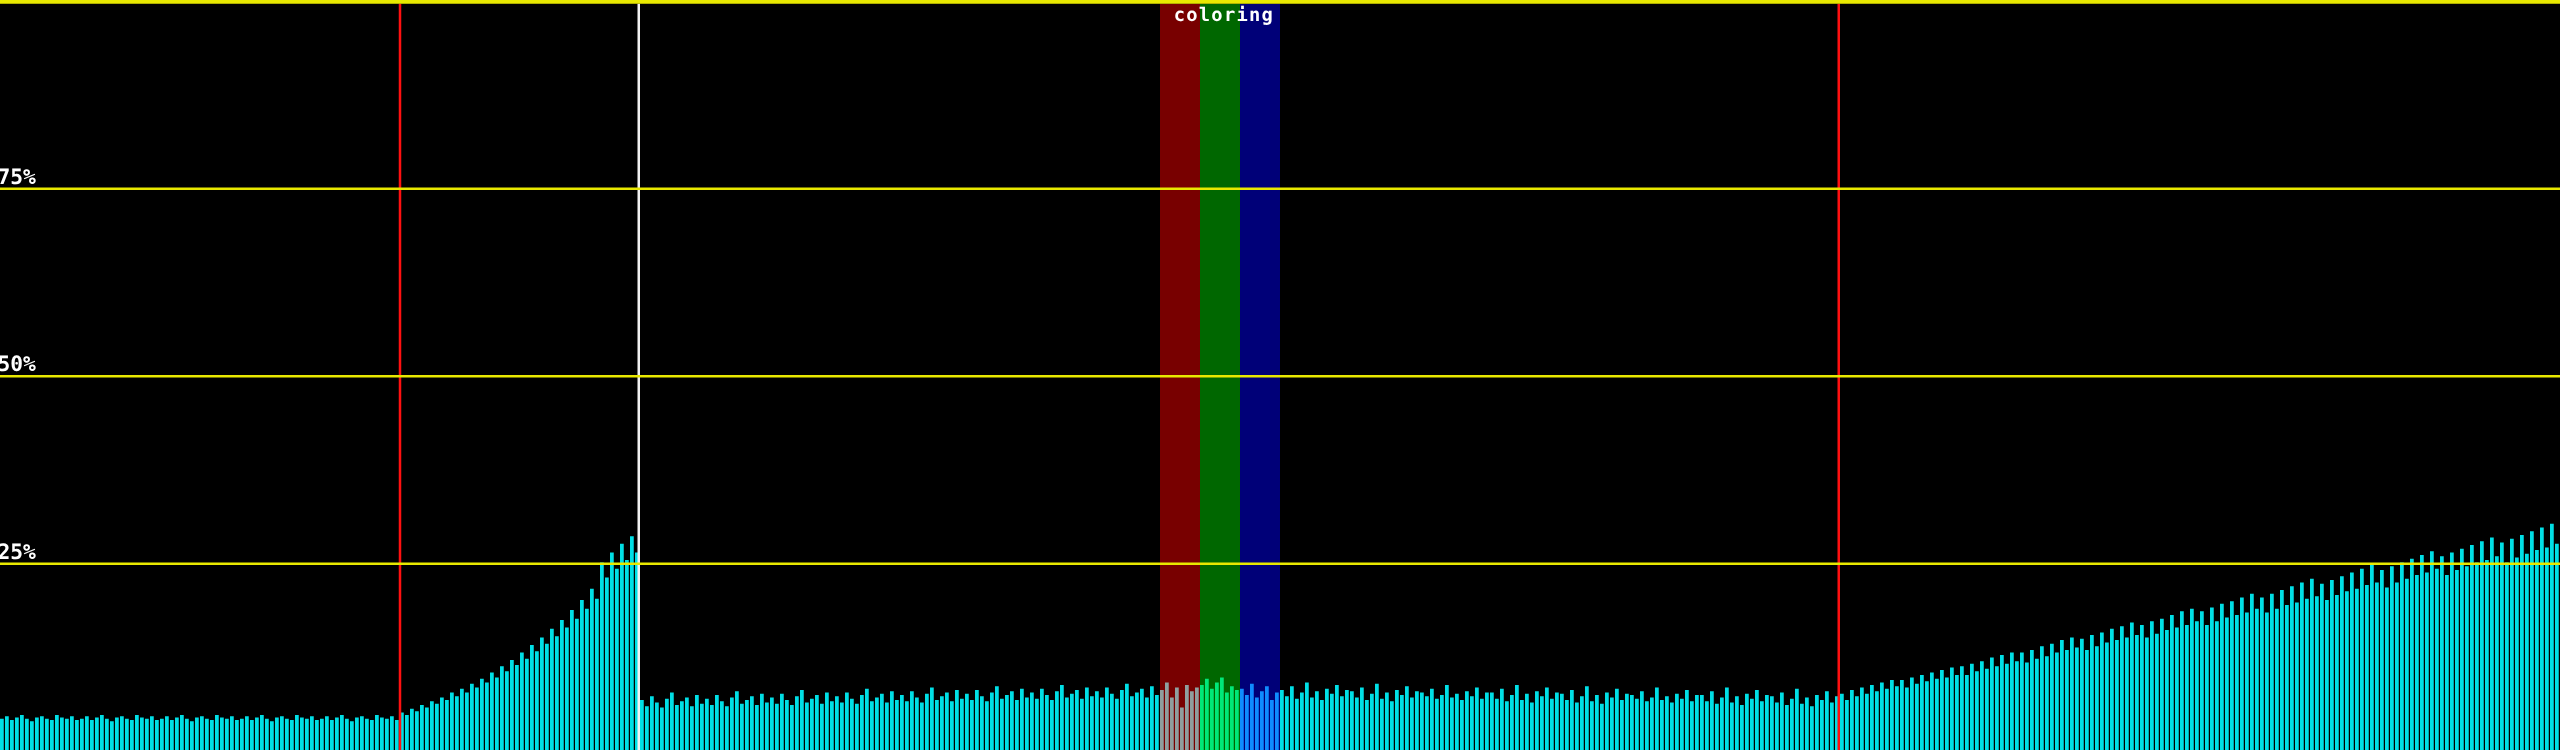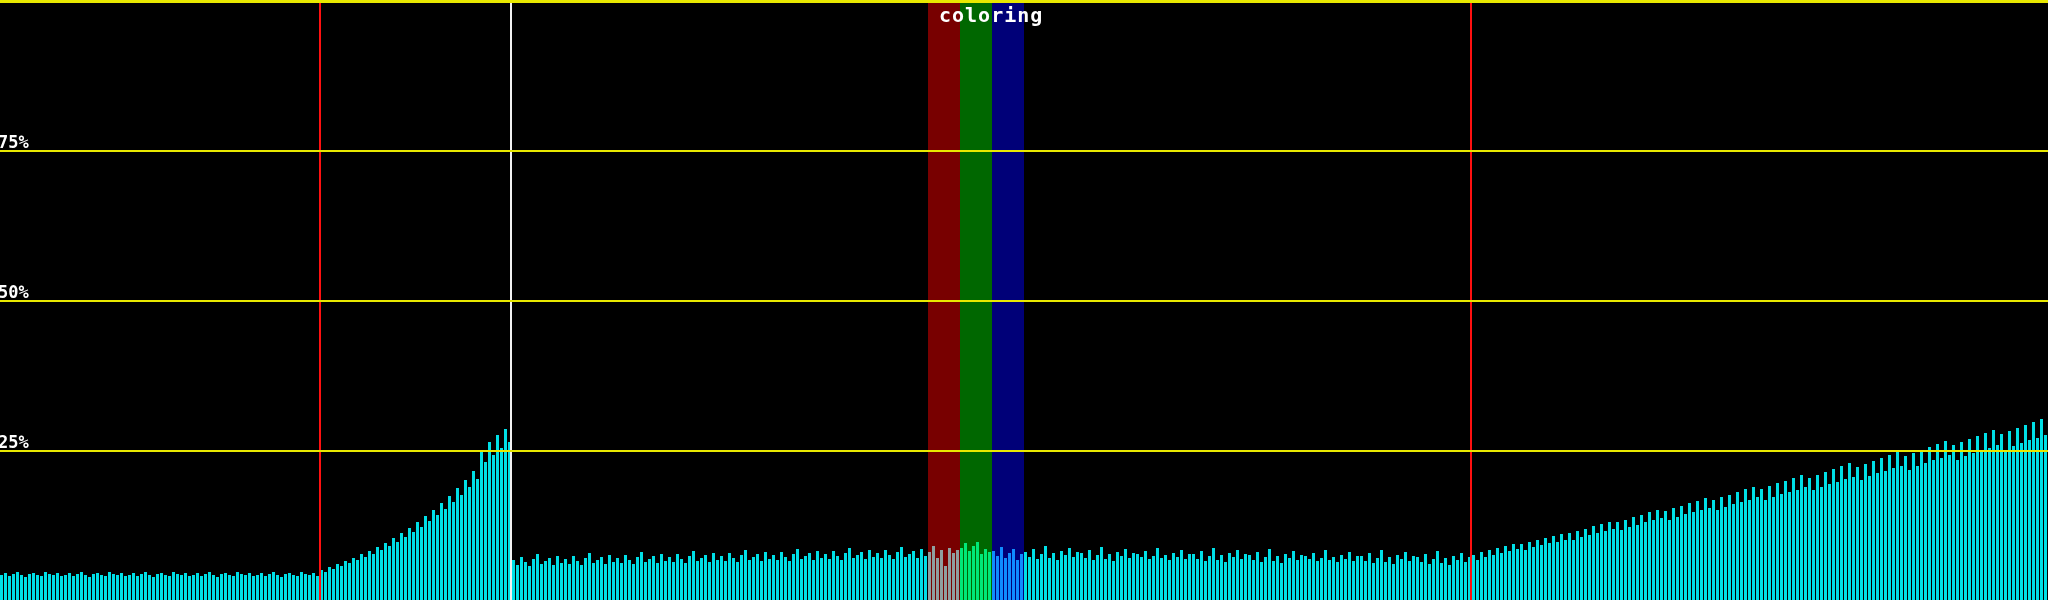--- a/index.html
+++ b/index.html
@@ -4,21 +4,21 @@
 <style>
   html,body{margin:0;padding:0;background:#000;}
   #stage{position:relative;width:2048px;height:600px;background:#000;overflow:hidden;
          font-family:"DejaVu Sans Mono","Liberation Mono",monospace;}
   .band{position:absolute;top:3px;bottom:0;z-index:1;}
   .bar{position:absolute;bottom:0;width:3px;z-index:2;}
   .vline{position:absolute;top:3px;bottom:0;width:2px;z-index:3;}
   .gridline{position:absolute;left:0;width:2048px;height:2px;z-index:4;}
   .ylab{position:absolute;left:-2px;z-index:5;color:#ffffff;font-size:17px;font-weight:bold;
         height:16px;line-height:16px;letter-spacing:0px;}
-  .title{position:absolute;z-index:5;color:#ffffff;font-size:20px;font-weight:bold;
+  .title{position:absolute;z-index:5;color:#ffffff;font-size:15px;font-weight:bold;
          letter-spacing:1px;top:3px;}
 </style>
 </head>
 <body>
 
 <div id="stage">
   <div>
       <div class="band" style="left: 928px; width: 32px; background: rgb(120, 0, 0);"></div>
       <div class="band" style="left: 960px; width: 32px; background: rgb(0, 103, 0);"></div>
       <div class="band" style="left: 992px; width: 32px; background: rgb(0, 0, 120);"></div>

